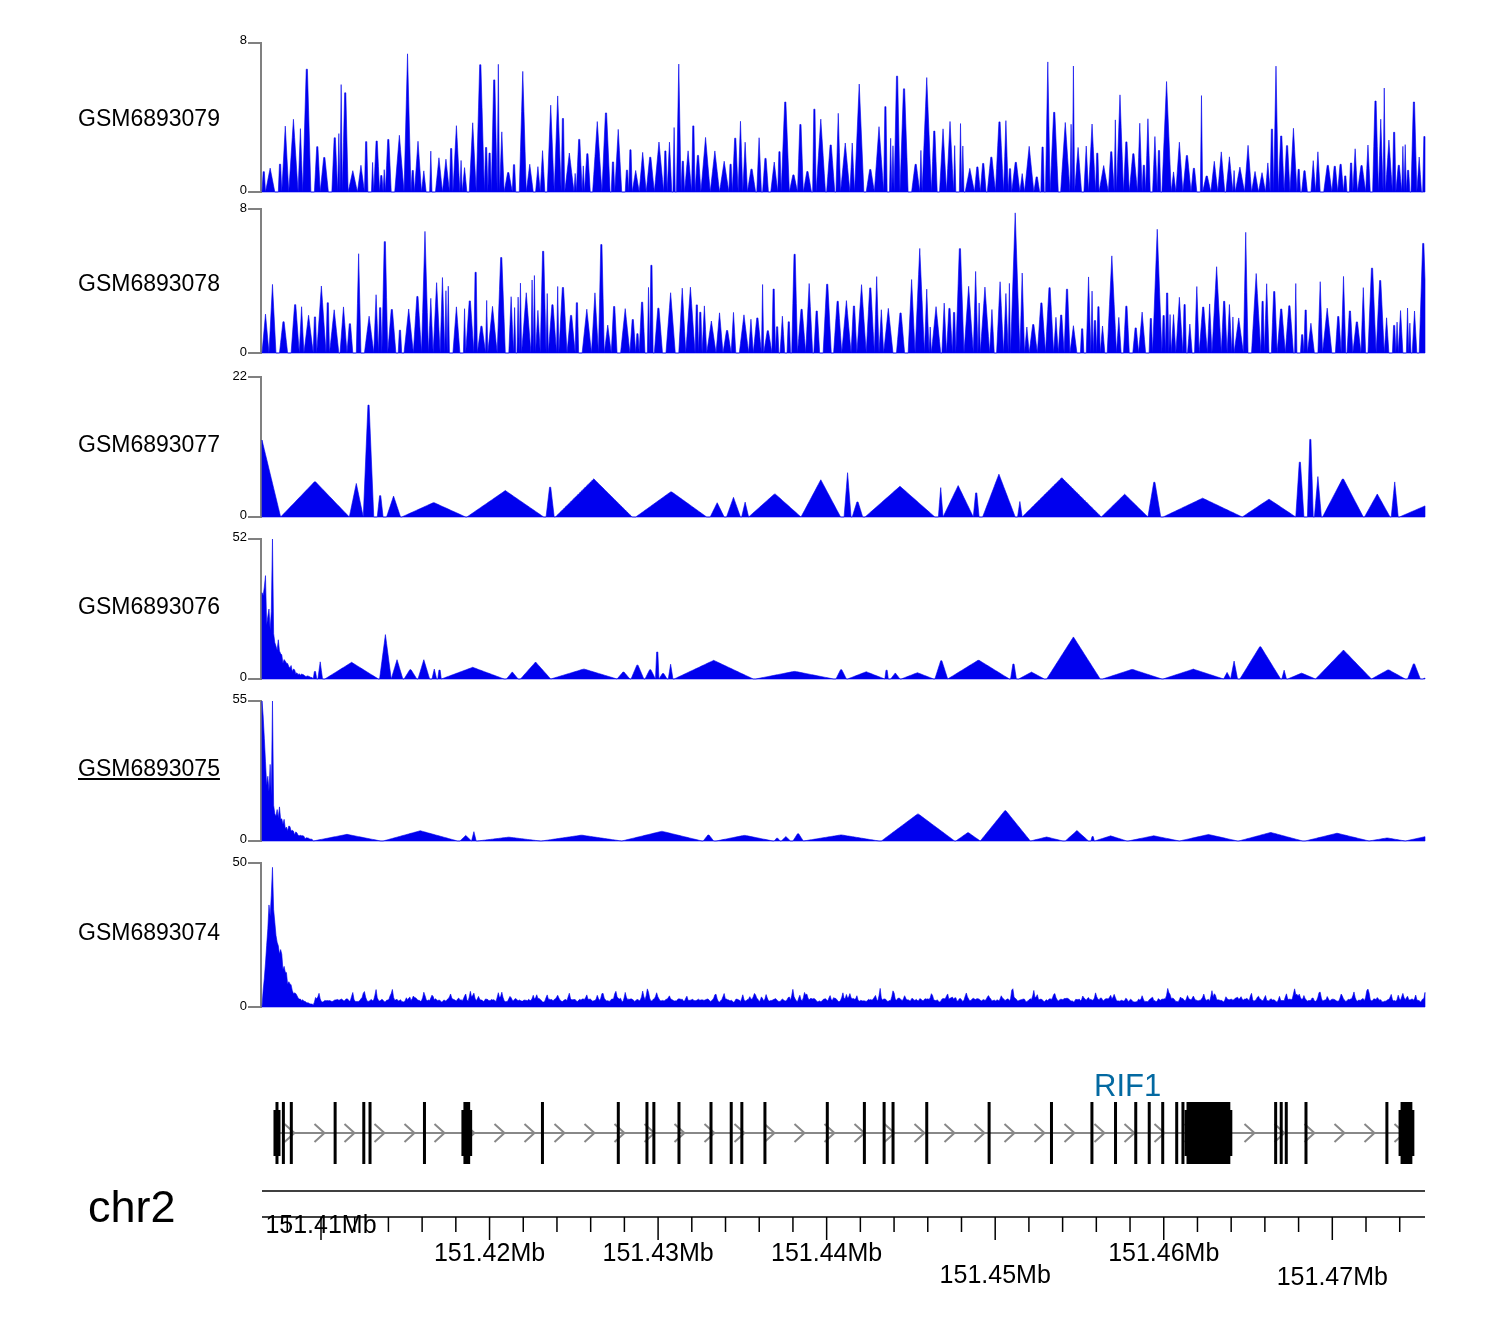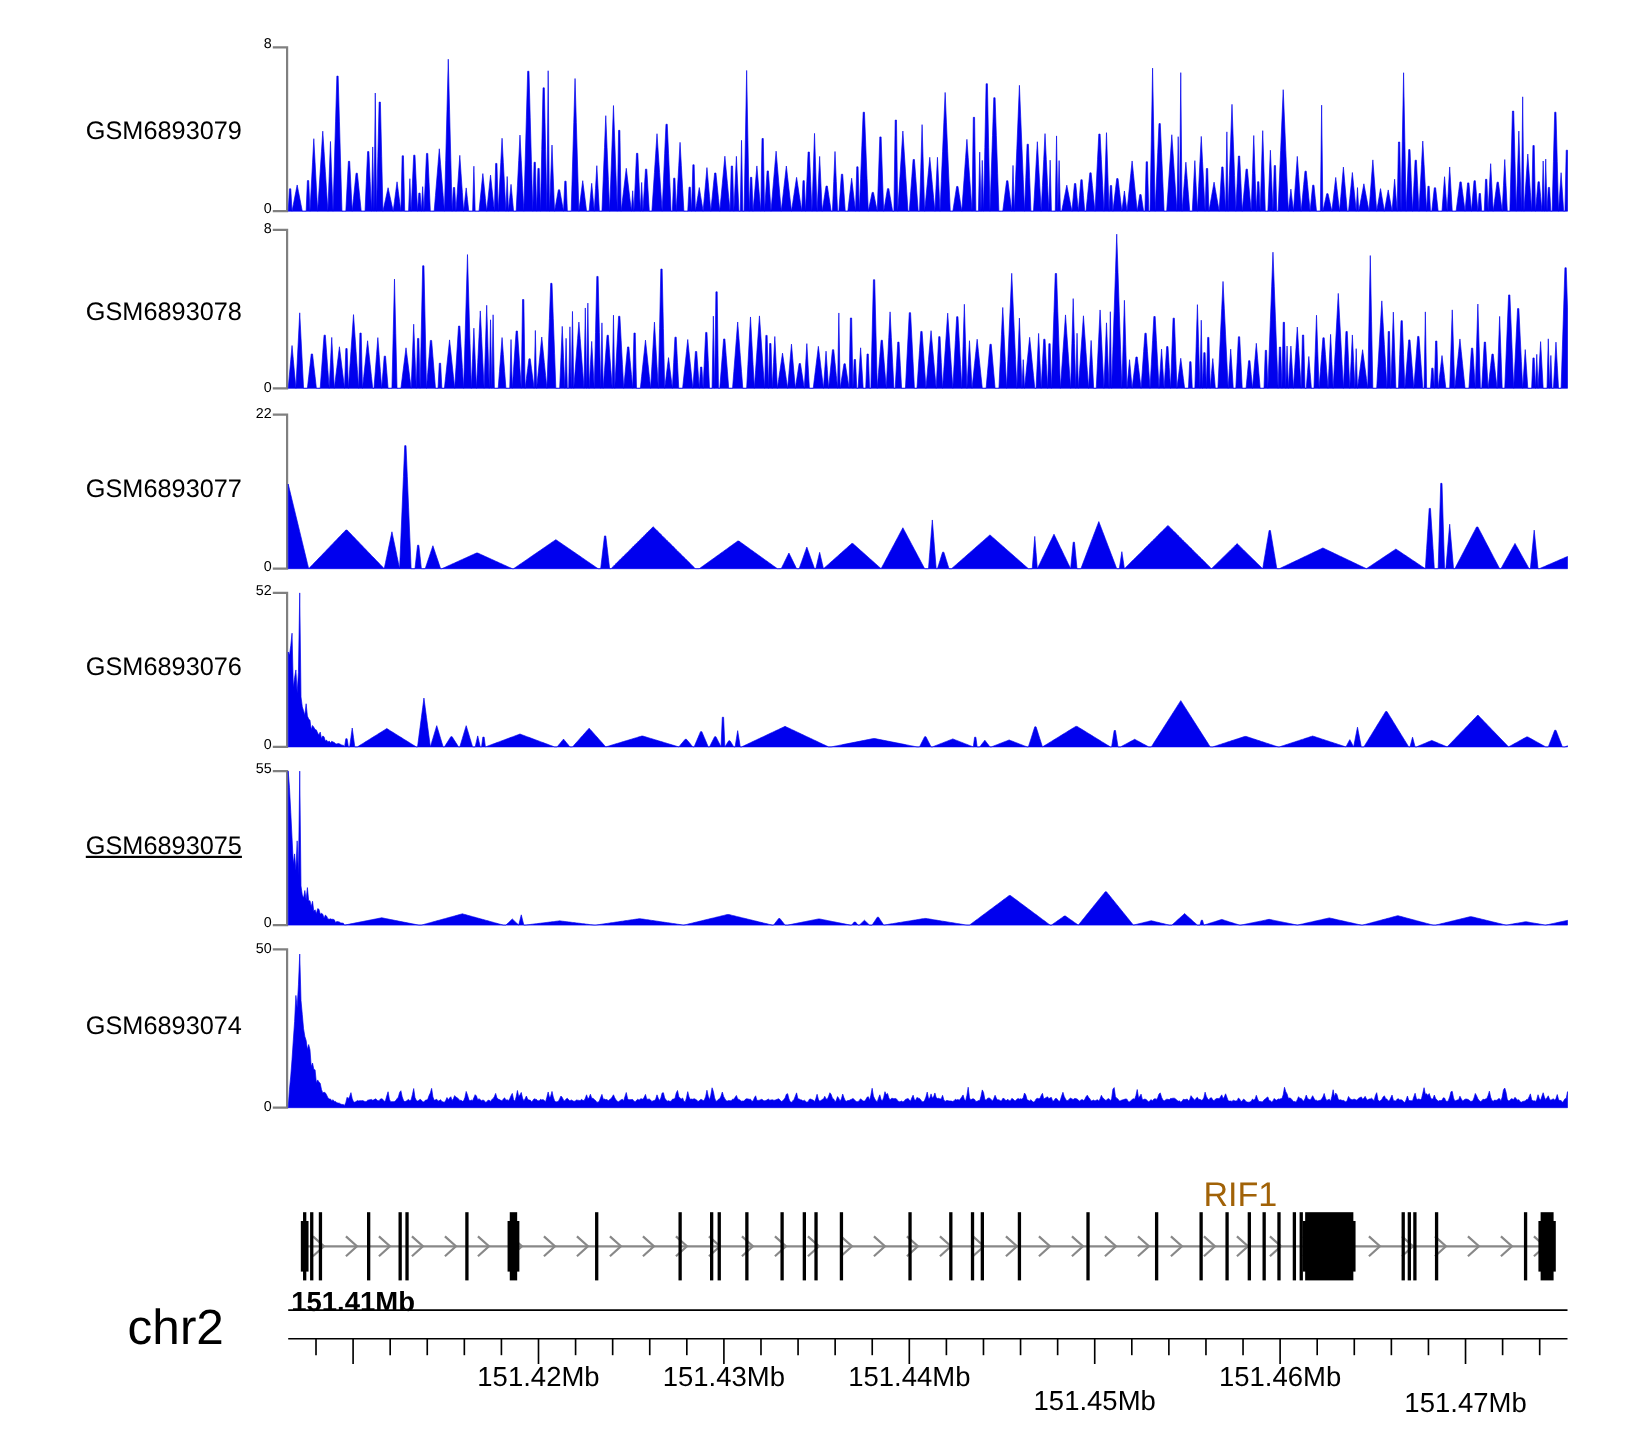--- a/index.html
+++ b/index.html
@@ -37,21 +37,21 @@
   }
   .chrom-label {
     position: absolute;
     font-size: 45px;
     color: #000000;
     white-space: nowrap;
   }
   .gene-name {
     position: absolute;
     font-size: 31px;
-    color: #a16207;
+    color: #0369a1;
     white-space: nowrap;
   }
   .tick-label {
     position: absolute;
     font-size: 25px;
     color: #000000;
     white-space: nowrap;
     transform: translateX(-50%);
   }
   svg { display: block; }
@@ -217,24 +217,24 @@
       <line x1="1231.1666666712974" x2="1231.1666666712974" y1="157" y2="172" stroke="#000000" stroke-width="1.5"></line>
       <line x1="1264.8768115989865" x2="1264.8768115989865" y1="157" y2="172" stroke="#000000" stroke-width="1.5"></line>
       <line x1="1298.5869565266755" x2="1298.5869565266755" y1="157" y2="172" stroke="#000000" stroke-width="1.5"></line>
       <line x1="1332.2971014543643" x2="1332.2971014543643" y1="157" y2="186" stroke="#000000" stroke-width="1.5"></line>
       <line x1="1366.0072463820534" x2="1366.0072463820534" y1="157" y2="172" stroke="#000000" stroke-width="1.5"></line>
       <line x1="1399.7173913097422" x2="1399.7173913097422" y1="157" y2="172" stroke="#000000" stroke-width="1.5"></line>
     </svg>
 
   <div class="gene-name" style="left:1094px; top:1068px;">RIF1</div>
 
-  <div class="chrom-label" style="left:88px; top:1181px;margin-left:28px;">chr2</div>
+  <div class="chrom-label" style="left:88px; top:1181px;">chr2</div>
 
   <div id="tick-labels">
-      <div class="tick-label" style="left: 320.993px; top: 1170px; font-weight: bold;">151.41Mb</div>
+      <div class="tick-label" style="left: 320.993px; top: 1210px;">151.41Mb</div>
       <div class="tick-label" style="left: 489.543px; top: 1238px;">151.42Mb</div>
       <div class="tick-label" style="left: 658.094px; top: 1238px;">151.43Mb</div>
       <div class="tick-label" style="left: 826.645px; top: 1238px;">151.44Mb</div>
       <div class="tick-label" style="left: 995.196px; top: 1260px;">151.45Mb</div>
       <div class="tick-label" style="left: 1163.75px; top: 1238px;">151.46Mb</div>
       <div class="tick-label" style="left: 1332.3px; top: 1238px; margin-top: 24px;">151.47Mb</div>
     </div>
 
 </div>
 

